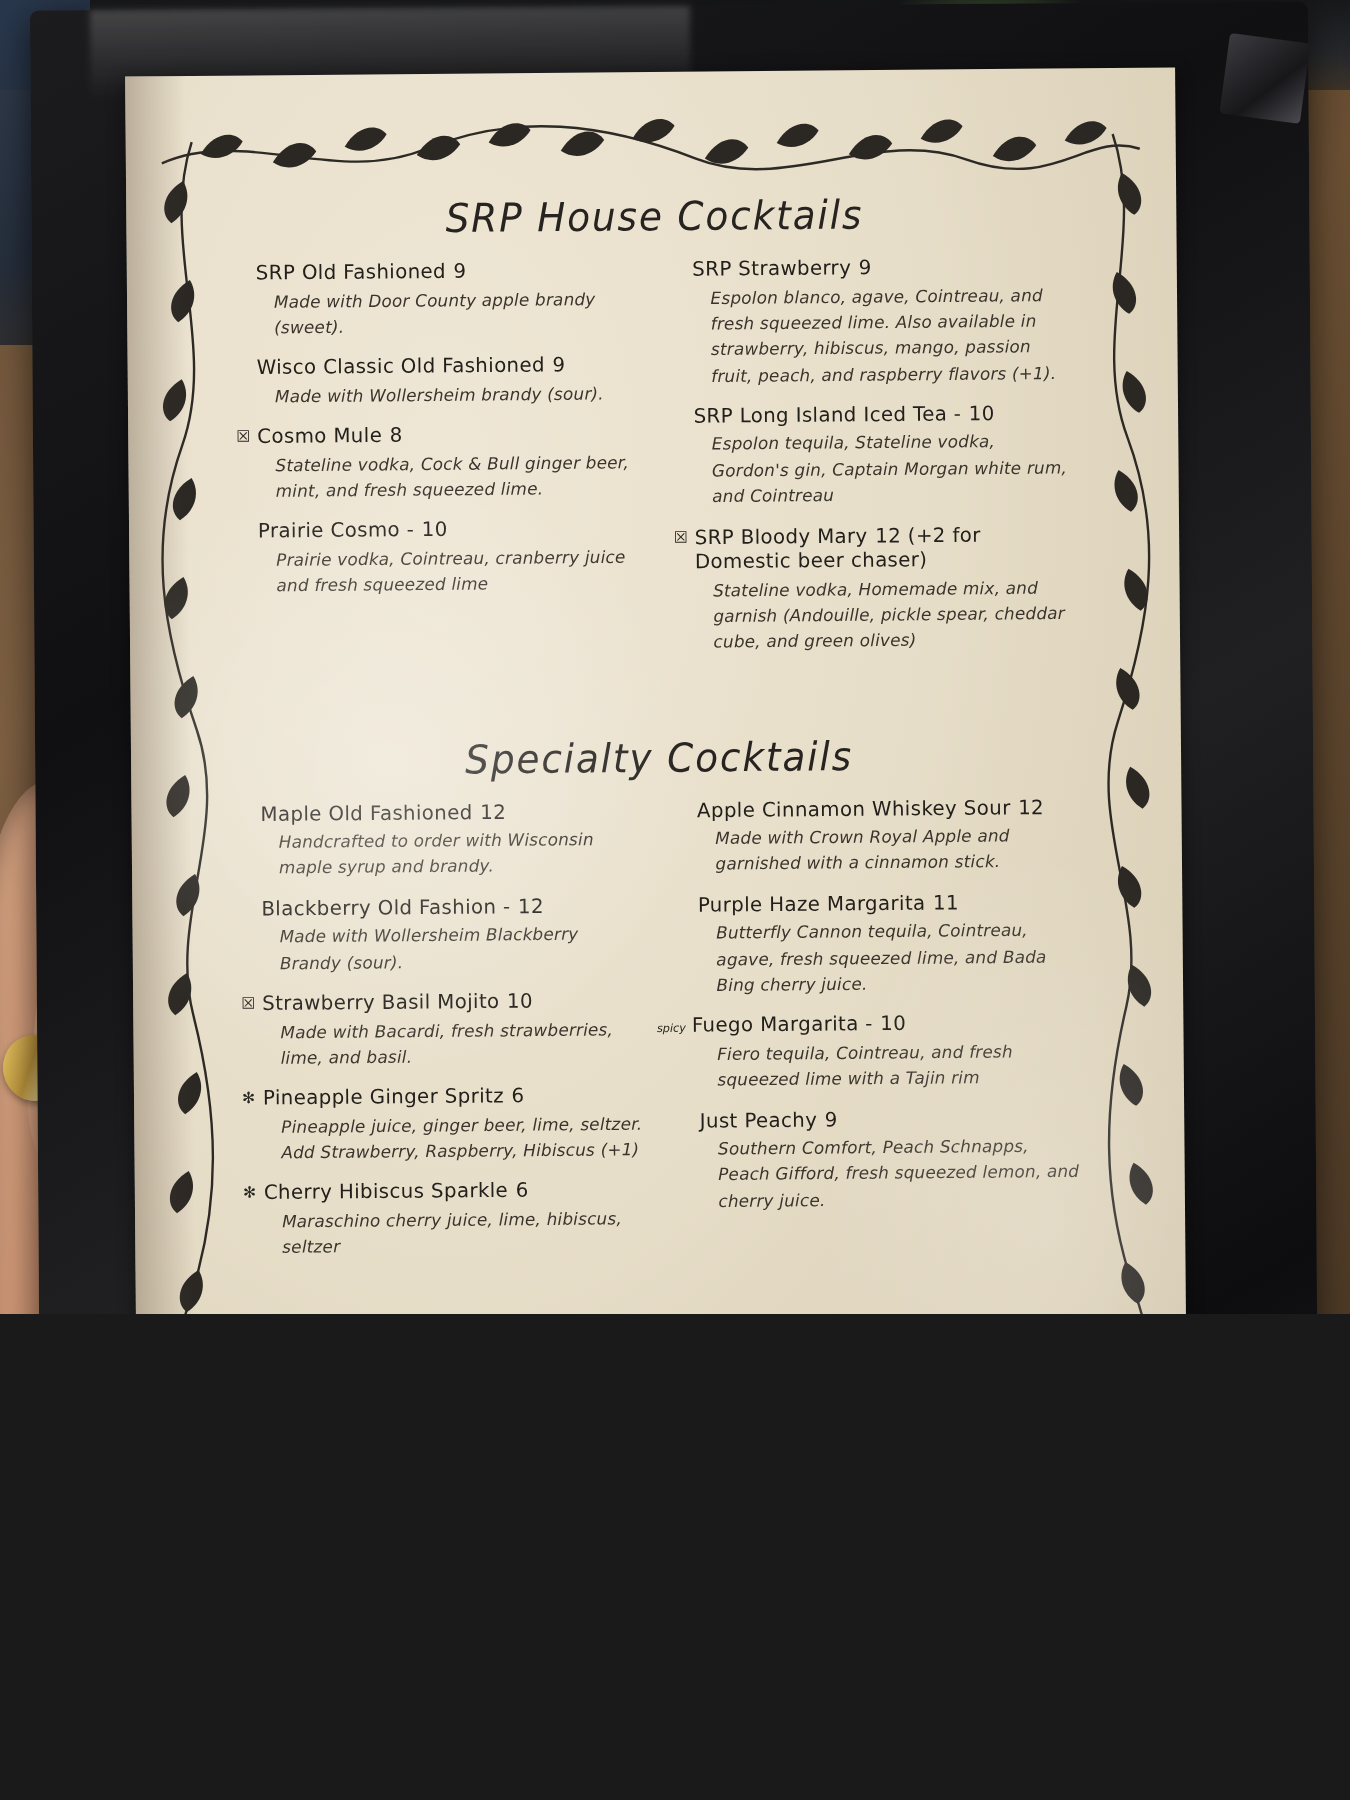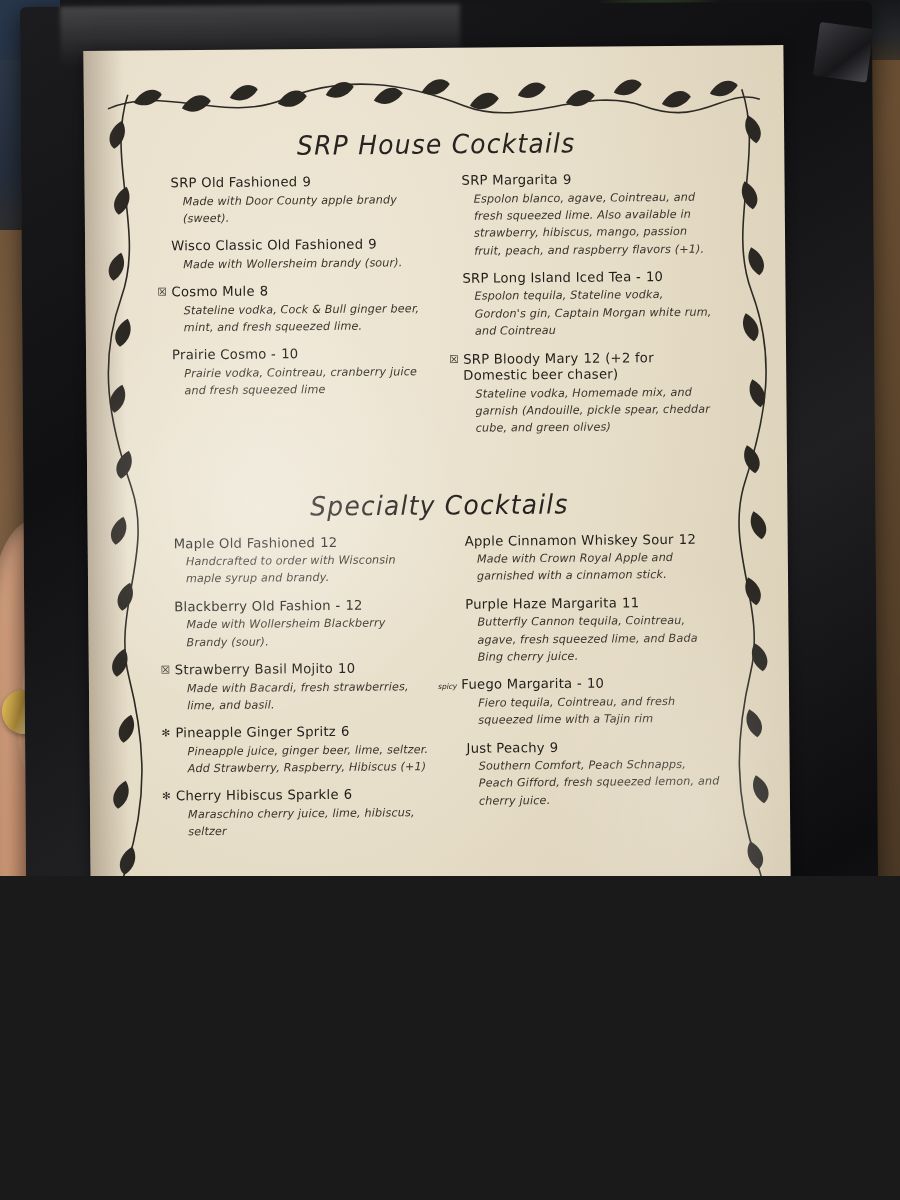--- a/index.html
+++ b/index.html
@@ -375,21 +375,21 @@
             </div>
             <div class="item-desc indent">Prairie vodka, Cointreau, cranberry juice and fresh squeezed lime</div>
           </div>
 
         </div>
 
         <div class="col col-right">
 
           <div class="item">
             <div class="item-head indent">
-              <span class="item-name">SRP Margarita</span><span class="item-price">9</span>
+              <span class="item-name">SRP Strawberry</span><span class="item-price">9</span>
             </div>
             <div class="item-desc indent">Espolon blanco, agave, Cointreau, and fresh squeezed lime. Also available in strawberry, hibiscus, mango, passion fruit, peach, and raspberry flavors (+1).</div>
           </div>
 
           <div class="item">
             <div class="item-head indent">
               <span class="item-name">SRP Long Island Iced Tea -</span><span class="item-price">10</span>
             </div>
             <div class="item-desc indent">Espolon tequila, Stateline vodka, Gordon's gin, Captain Morgan white rum, and Cointreau</div>
           </div>

